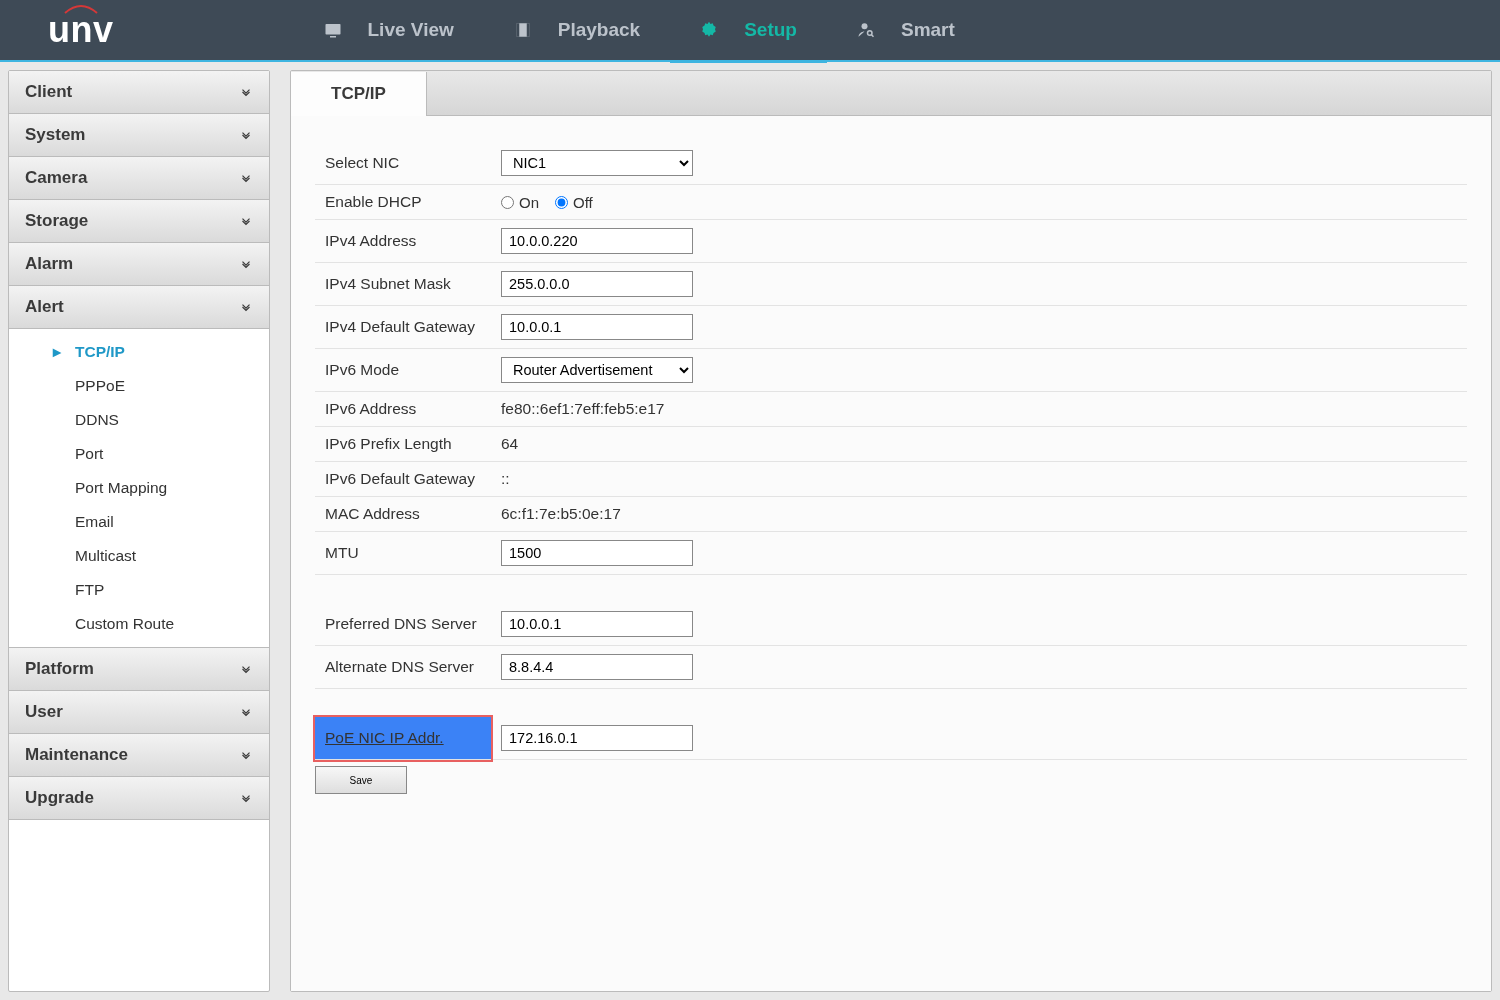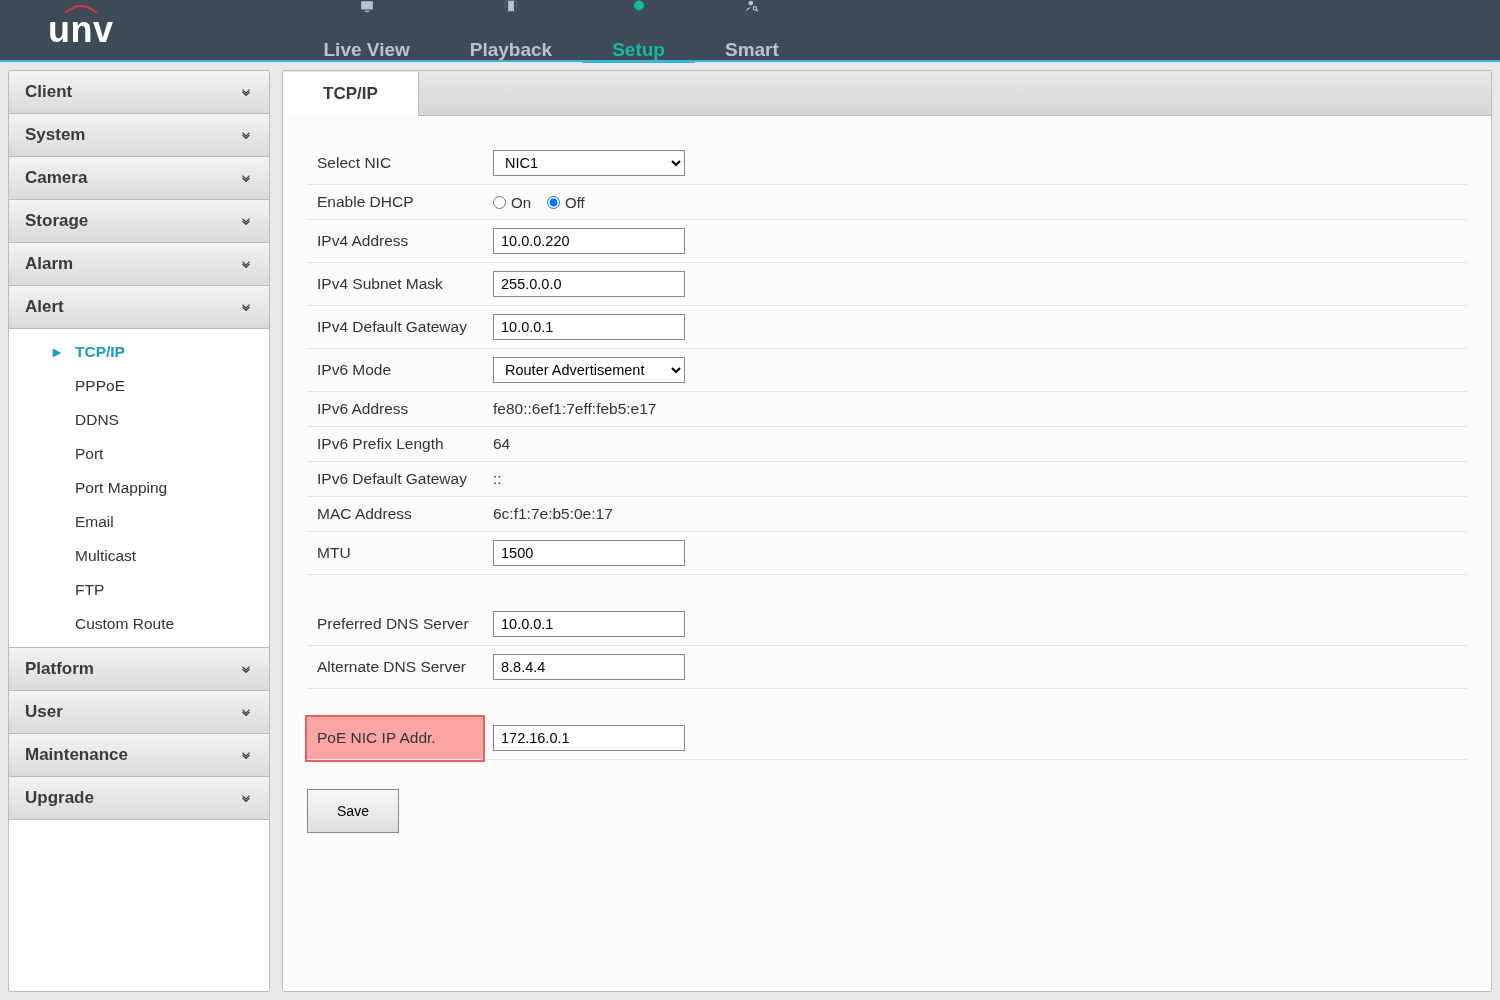--- a/index.html
+++ b/index.html
@@ -34,35 +34,34 @@
   display: flex;
   align-items: center;
   gap: 26px;
   padding: 0 30px;
   height: 62px;
   color: #bcc3cb;
   font-size: 19px;
   font-weight: bold;
   cursor: pointer;
   position: relative;
-  flex-direction: column;
 }
 .nav-item.active { color: #14b8a6; }
 .nav-item.active::after {
   content: '';
   position: absolute;
   bottom: -2px;
   left: 0;
   right: 0;
   height: 3px;
   background: #3db4e0;
 }
 .nav-icon { width: 18px; height: 18px; fill: currentColor; }
 
-.main-area { display: flex; height: calc(1000px - 62px); padding: 8px; gap: 12px; }
+.main-area { display: flex; height: calc(1000px - 62px); padding: 8px; gap: 20px; }
 
 .sidebar {
   width: 262px;
   background: #fff;
   border: 1px solid #bbb;
   border-radius: 2px;
 }
 .panel {
   border-bottom: 1px solid #bbb;
 }
@@ -133,30 +132,31 @@
   height: 26px;
   padding: 2px 7px;
   font-size: 14.5px;
   border: 1px solid #888;
   background: #fff;
 }
 .radio-group { display: flex; gap: 16px; align-items: center; font-size: 15px; }
 .radio-opt { display: flex; gap: 5px; align-items: center; }
 .static-text { font-size: 15.5px; color: #333; margin-top: 48px; }
 .highlight-cell {
-  background: #fca5a5;
+  background: #3b82f6;
   outline: 2px solid #e86060;
+  text-decoration: underline;
 }
 .save-btn {
-  margin-top: 29px;
+  margin-top: 6px;
   width: 92px;
-  height: 44px;
+  height: 28px;
   background: linear-gradient(to bottom, #f7f7f7, #dedede);
   border: 1px solid #888;
-  font-size: 14px;
+  font-size: 10px;
   cursor: pointer;
 }
 </style>
 </head>
 <body>
 
 <div class="top-header">
   <div class="logo">
     <svg class="logo-arc" viewBox="0 0 36 12">
         <path d="M2 10 Q18 -4 34 10" stroke="#d43838" stroke-width="2" fill="none"></path>

